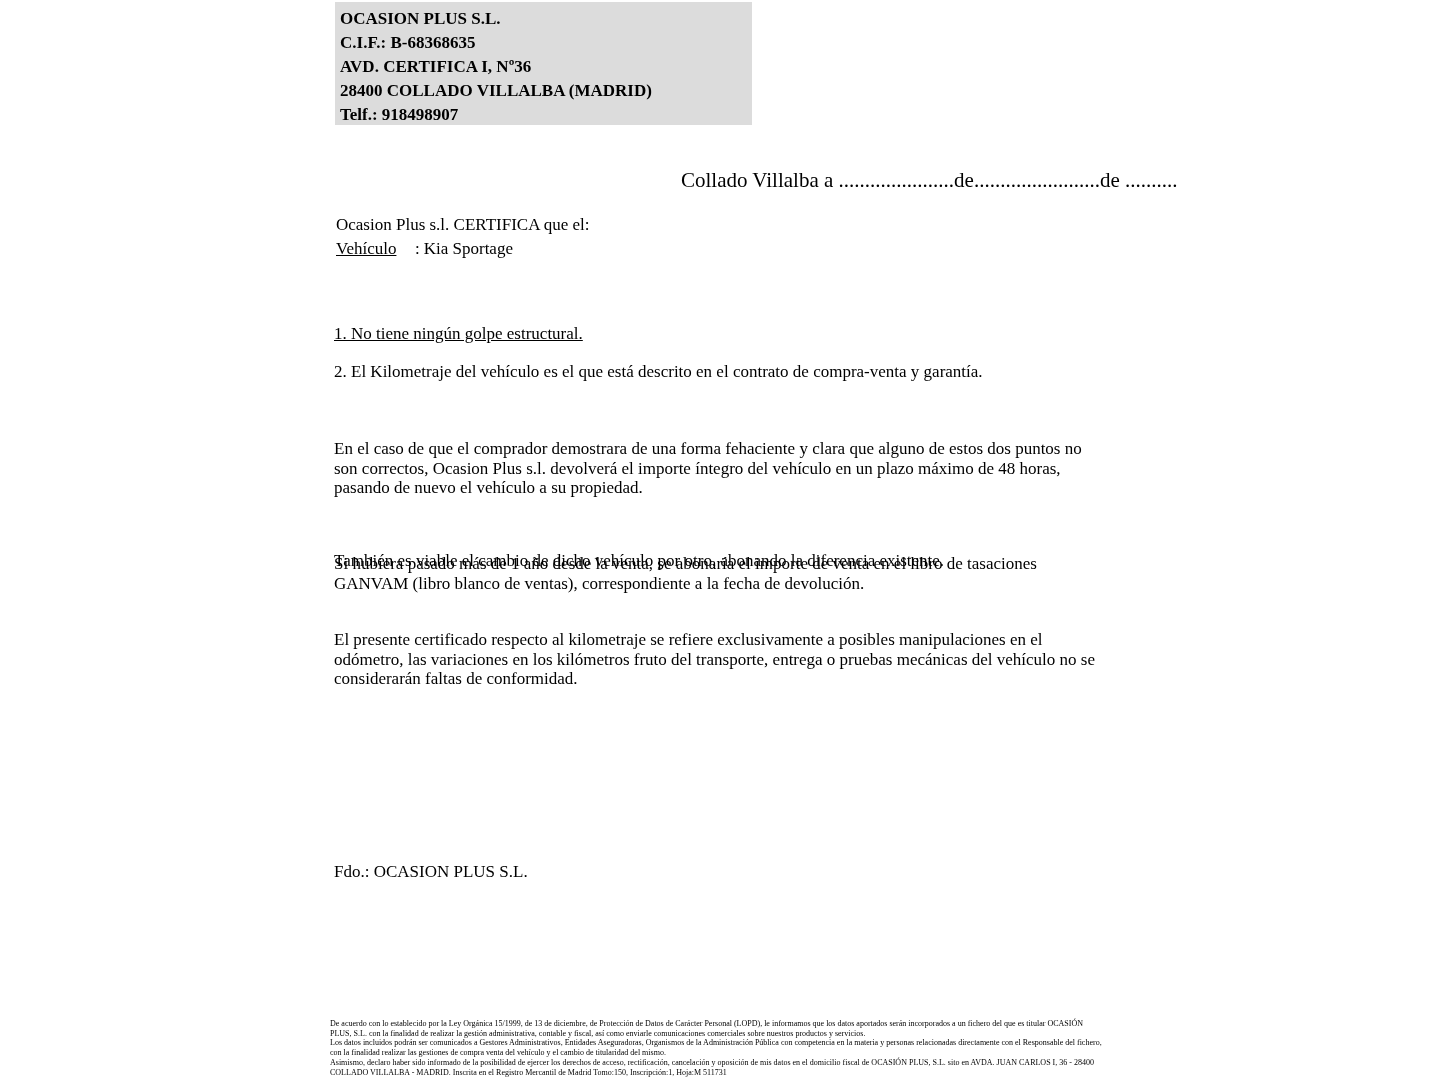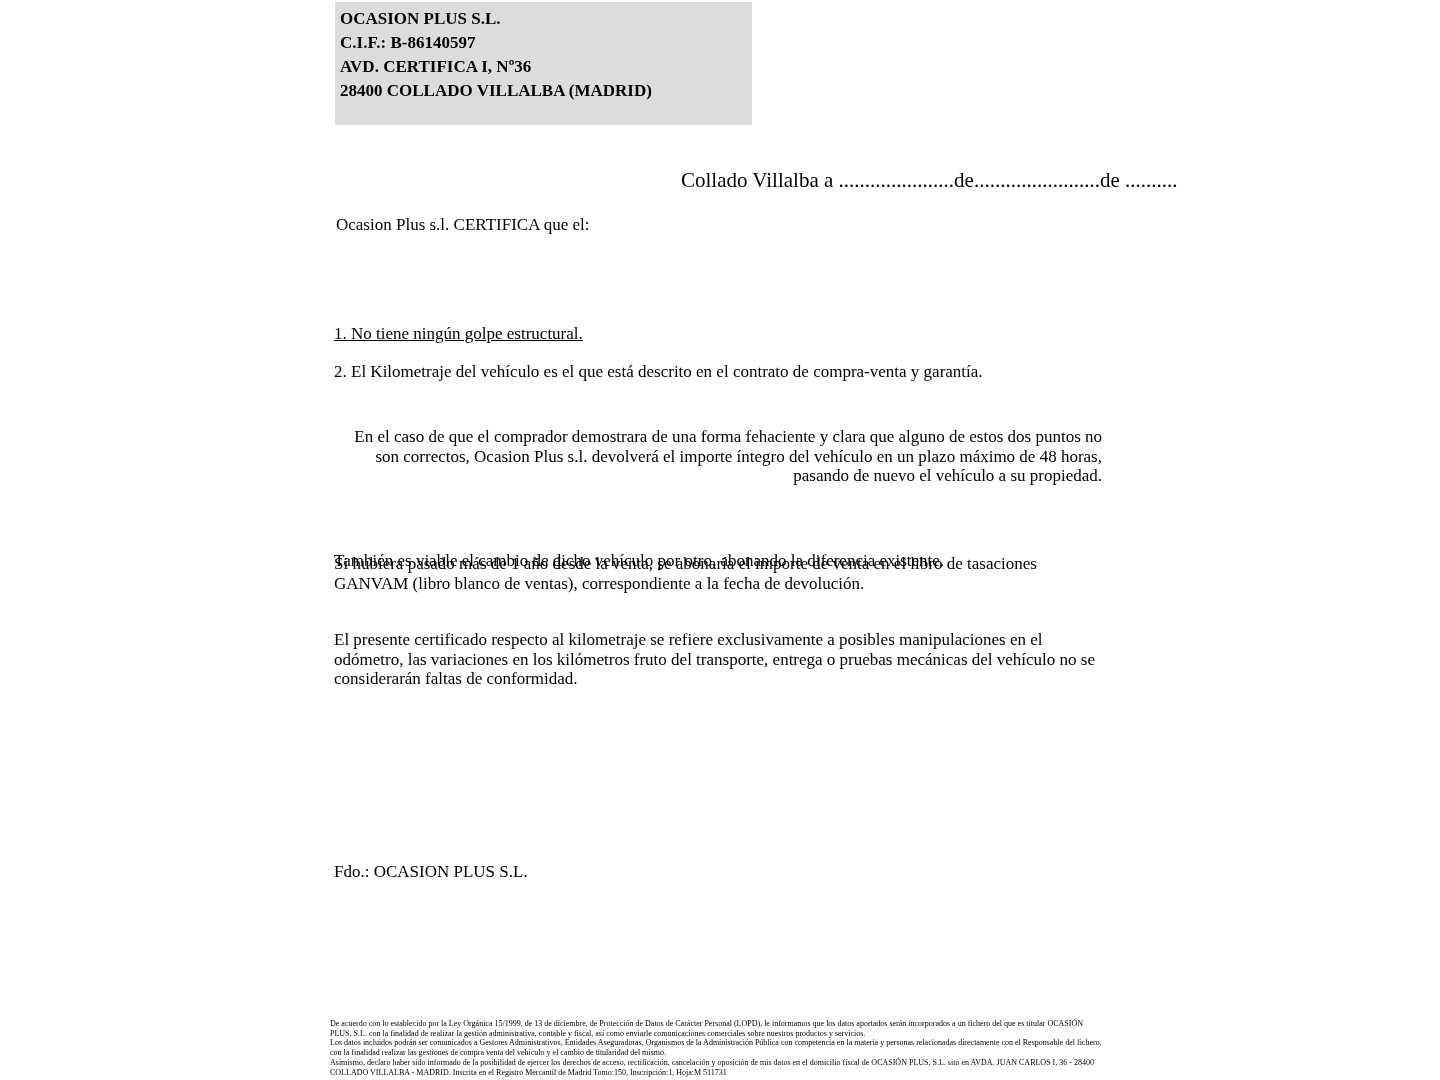--- a/index.html
+++ b/index.html
@@ -59,21 +59,21 @@
   .blk {
     position: absolute;
     left: 334px;
     width: 768px;
     margin: 0;
     font-size: 17px;
     line-height: 19.5px;
   }
   .clause-1 { top: 324px; text-decoration: underline; }
   .clause-2 { top: 362px; }
-  .para-1 { top: 427px; text-align: right; }
+  .para-1 { top: 439px; }
   .para-2 { top: 515px; margin-top: 36px; }
   .para-3 { top: 554px; }
   .para-4 { top: 630px; }
   .signature { top: 862px; }
   .footer {
     position: absolute;
     left: 330px;
     top: 1019px;
     width: 772px;
   }
@@ -83,29 +83,33 @@
     line-height: 9.7px;
   }
 </style>
 </head>
 <body>
 
 <div class="page">
 
   <div class="header-box" style="background: rgb(220, 220, 220);">
     <div class="hline">OCASION PLUS S.L.</div>
-    <div class="hline">C.I.F.: B-86140597</div>
+    <div class="hline">C.I.F.: B-68368635</div>
     <div class="hline">AVD. CERTIFICA I, Nº36</div>
     <div class="hline">28400 COLLADO VILLALBA (MADRID)</div>
+    <div class="hline">Telf.: 918498907</div>
   </div>
 
   <div class="date-line">Collado Villalba a ......................de........................de ..........</div>
 
   <div class="certify">
     <div>Ocasion Plus s.l. CERTIFICA que el:</div>
+    <div class="field">
+      <span class="flabel">Vehículo</span><span class="fsep">:</span><span class="fvalue">Kia Sportage</span>
+    </div>
   </div>
 
   <p class="blk clause-1">1. No tiene ningún golpe estructural.</p>
   <p class="blk clause-2">2. El Kilometraje del vehículo es el que está descrito en el contrato de compra-venta y garantía.</p>
 
   <p class="blk para-1">En el caso de que el comprador demostrara de una forma fehaciente y clara que alguno de estos dos puntos no son correctos, Ocasion Plus s.l. devolverá el importe íntegro del vehículo en un plazo máximo de 48 horas, pasando de nuevo el vehículo a su propiedad.</p>
   <p class="blk para-2">También es viable el cambio de dicho vehículo por otro, abonando la diferencia existente.</p>
   <p class="blk para-3">Si hubiera pasado más de 1 año desde la venta, se abonaría el importe de venta en el libro de tasaciones GANVAM (libro blanco de ventas), correspondiente a la fecha de devolución.</p>
   <p class="blk para-4">El presente certificado respecto al kilometraje se refiere exclusivamente a posibles manipulaciones en el odómetro, las variaciones en los kilómetros fruto del transporte, entrega o pruebas mecánicas del vehículo no se considerarán faltas de conformidad.</p>
 

